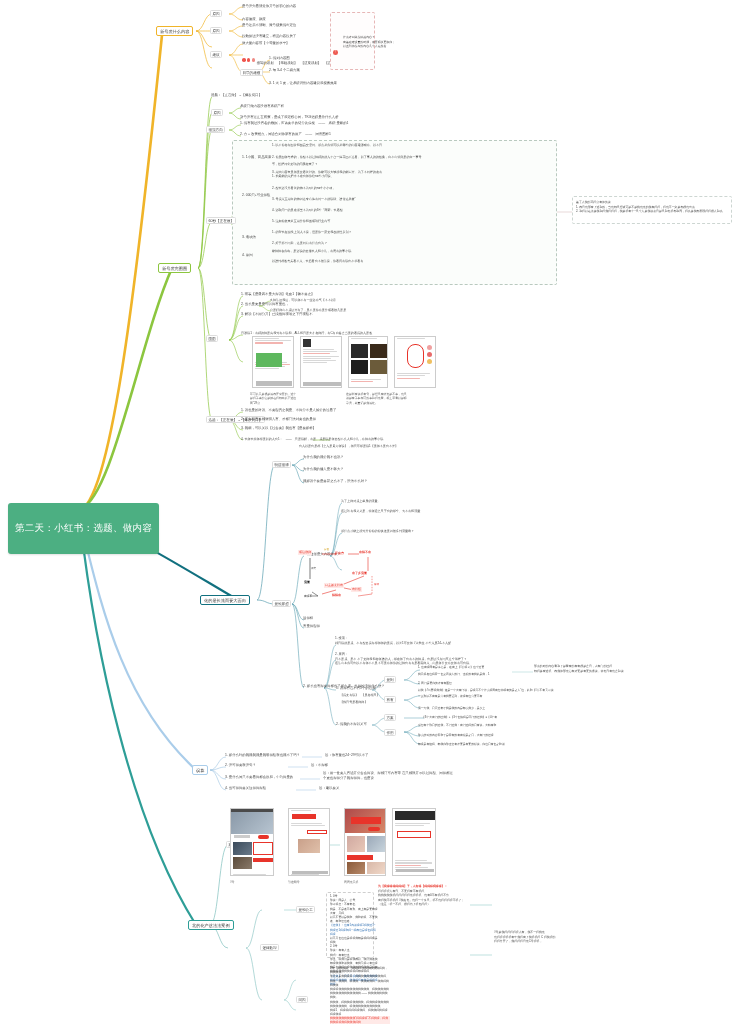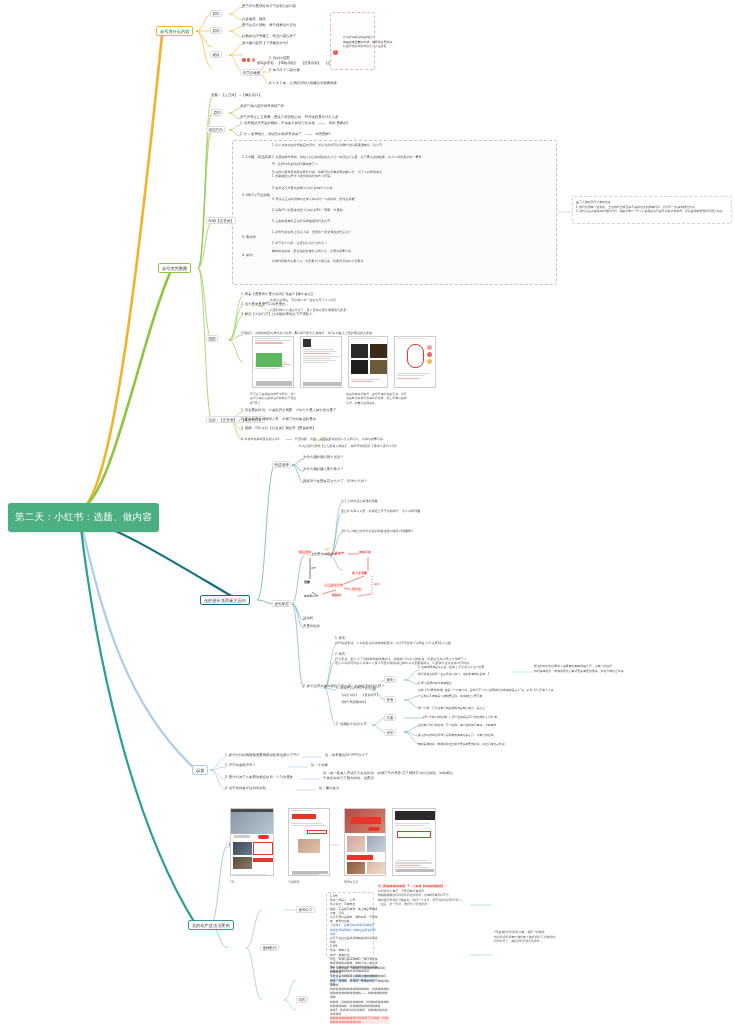--- a/index.html
+++ b/index.html
@@ -10,21 +10,21 @@
     font-family:"Liberation Sans","DejaVu Sans",sans-serif;
     overflow:hidden;
   }
   #canvas { position:absolute; inset:0; }
   svg.links { position:absolute; left:0; top:0; width:735px; height:1024px; pointer-events:none; }
 
   .node { position:absolute; white-space:nowrap; }
 
   .root {
     background:#4caf82; color:#fff; border-radius:3px;
-    padding:8px 7px; font-size:9.5px; letter-spacing:.3px;
+    padding:19px 7px; font-size:9.5px; letter-spacing:.3px;
     box-shadow:0 1px 2px rgba(0,0,0,.12);
   }
 
   .lvl1 {
     font-size:4.2px; color:#333; background:#fff;
     border:0.6px solid #cfd8d3; border-radius:2px; padding:1.6px 3px;
   }
   .lvl1.or { border-color:#f0b429; }
   .lvl1.gr { border-color:#8cc63f; }
   .lvl1.dt { border-color:#11707f; }

